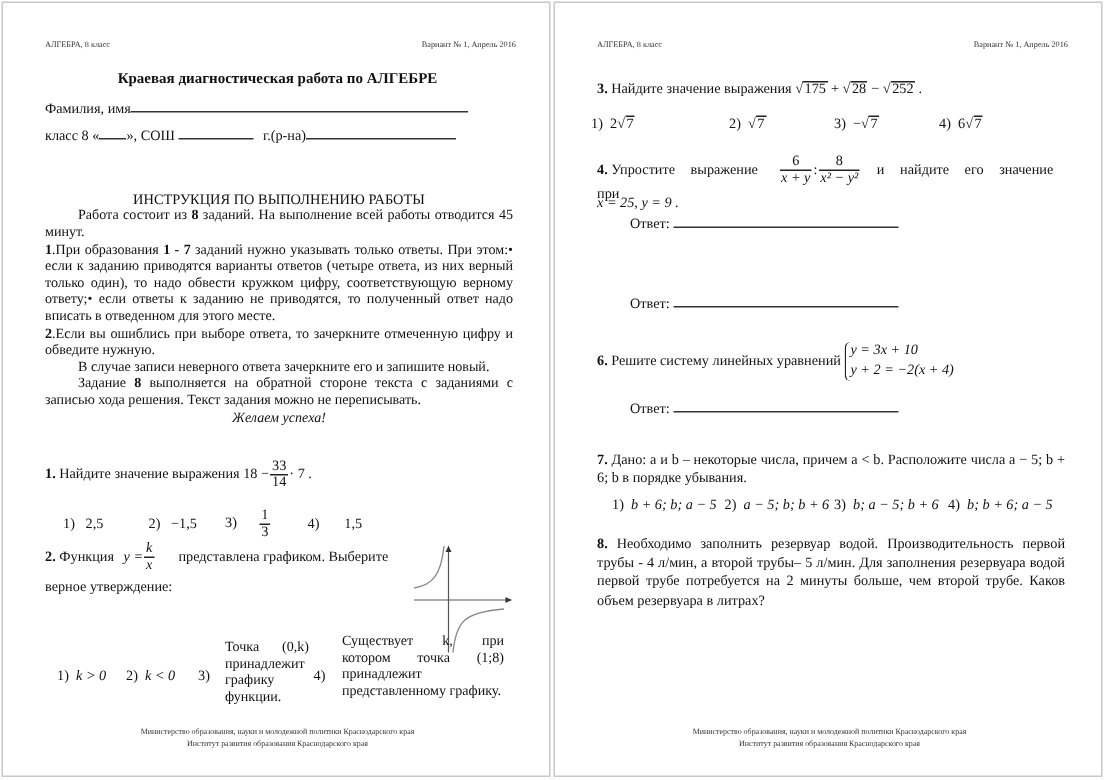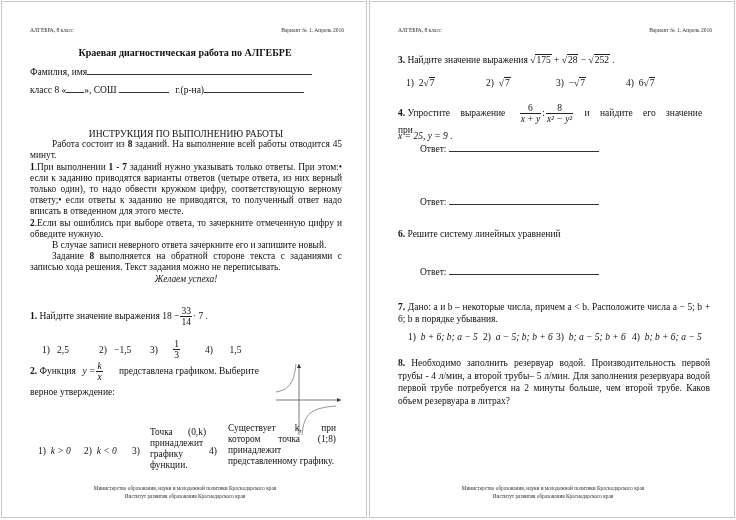--- a/index.html
+++ b/index.html
@@ -62,21 +62,21 @@
     <span>класс 8 «</span><span class="blank" style="width:18px;"></span><span>»,</span>
     <span>СОШ</span>
     <span class="blank" style="width:50px;"></span>
     <span style="margin-left:4px;">г.(р-на)</span><span class="blank" style="width:100px;"></span>
   </div>
 
 
   <div class="instr" style="top:126px;">
     <div class="instr-title">ИНСТРУКЦИЯ ПО ВЫПОЛНЕНИЮ РАБОТЫ</div>
     <div class="indent"><span>Работа состоит из </span><b>8</b><span> заданий. На выполнение всей работы отводится 45 минут.</span></div>
-    <div><b>1</b><span>.При выполнении </span><b>1 - 7</b><span> заданий нужно указывать только ответы. При этом:• если к заданию приводятся варианты ответов (четыре ответа, из них верный только один), то надо обвести кружком цифру, соответствующую верному ответу;• если ответы к заданию не приводятся, то полученный ответ надо вписать в отведенном для этого месте.</span></div>
+    <div><b>1</b><span>.При образования </span><b>1 - 7</b><span> заданий нужно указывать только ответы. При этом:• если к заданию приводятся варианты ответов (четыре ответа, из них верный только один), то надо обвести кружком цифру, соответствующую верному ответу;• если ответы к заданию не приводятся, то полученный ответ надо вписать в отведенном для этого месте.</span></div>
     <div><b>2</b><span>.Если вы ошиблись при выборе ответа, то зачеркните отмеченную цифру и обведите нужную.</span></div>
     <div class="indent">В случае записи неверного ответа зачеркните его и запишите новый.</div>
     <div class="indent"><span>Задание </span><b>8</b><span> выполняется на обратной стороне текста с заданиями с записью хода решения. Текст задания можно не переписывать.</span></div>
     <div class="center-it">Желаем успеха!</div>
   </div>
 
   <div class="task" style="top:304px; left:28px;">
     <b>1.</b>
     <span>Найдите значение выражения</span>
     <span>18 −</span><span class="frac" style="font-style:normal;"><span class="num">33</span><span class="den">14</span></span><span>· 7 .</span>
@@ -120,39 +120,43 @@
   <div class="abs hdr l">АЛГЕБРА, 8 класс</div>
   <div class="abs hdr r">Вариант № 1, Апрель 2016</div>
 
   <div class="task" style="top:52px; left:28px;">
     <b>3.</b>
     <span>Найдите значение выражения</span>
     <span class="sqrt">√<span class="rad">175</span></span> +
     <span class="sqrt">√<span class="rad">28</span></span> −
     <span class="sqrt">√<span class="rad">252</span></span> .
   </div>
-  <div class="opt" style="top:76px; left:36px;"><span>1)</span>&nbsp;&nbsp;<span>2</span><span class="sqrt">√<span class="rad">7</span></span></div>
+  <div class="opt" style="top:76px; left:24px;"><span>1)</span>&nbsp;&nbsp;<span>2</span><span class="sqrt">√<span class="rad">7</span></span></div>
   <div class="opt" style="top:76px; left:116px;"><span>2)</span>&nbsp;&nbsp;<span></span><span class="sqrt">√<span class="rad">7</span></span></div>
   <div class="opt" style="top:76px; left:186px;"><span>3)</span>&nbsp;&nbsp;<span>−</span><span class="sqrt">√<span class="rad">7</span></span></div>
   <div class="opt" style="top:76px; left:256px;"><span>4)</span>&nbsp;&nbsp;<span>6</span><span class="sqrt">√<span class="rad">7</span></span></div>
 
   <div class="task" style="top:101px; left:28px; width:316px;">
     <b>4.</b>
     <span style="word-spacing:8px;">Упростите выражение</span>
     <span class="frac" style="margin-left:12px;"><span class="num" style="font-style:normal;">6</span><span class="den">x + y</span></span>:<span class="frac"><span class="num" style="font-style:normal;">8</span><span class="den">x² − y²</span></span>
     <span style="word-spacing:8px; margin-left:8px;">и найдите его значение при</span>
   </div>
   <div class="task it" style="top:128px; left:28px;">x = 25, y = 9 .</div>
   <div class="answer-line" style="top:141px; left:50px;"><span>Ответ:</span><span class="line"></span></div>
 
   <div class="answer-line" style="top:194px; left:50px;"><span>Ответ:</span><span class="line"></span></div>
 
   <div class="task" style="top:226px; left:28px;">
     <b>6.</b>
     <span>Решите систему линейных уравнений</span>
+    <span class="sys">
+      <span style="display:block;">y = 3x + 10</span>
+      <span style="display:block;">y + 2 = −2(x + 4)</span>
+    </span>
   </div>
   <div class="answer-line" style="top:264px; left:50px;"><span>Ответ:</span><span class="line"></span></div>
 
   <div class="task" style="top:299px; left:28px; width:312px; text-align:justify;">
     <b>7.</b>
     <span>Дано: a и b – некоторые числа, причем a &lt; b. Расположите числа a − 5; b + 6; b в порядке убывания.</span>
   </div>
   <div class="opt it" style="top:330px; left:38px;"><span style="font-style:normal;">1)</span>&nbsp;&nbsp;<span>b + 6; b; a − 5</span></div>
   <div class="opt it" style="top:330px; left:113px;"><span style="font-style:normal;">2)</span>&nbsp;&nbsp;<span>a − 5; b; b + 6</span></div>
   <div class="opt it" style="top:330px; left:186px;"><span style="font-style:normal;">3)</span>&nbsp;&nbsp;<span>b; a − 5; b + 6</span></div>

